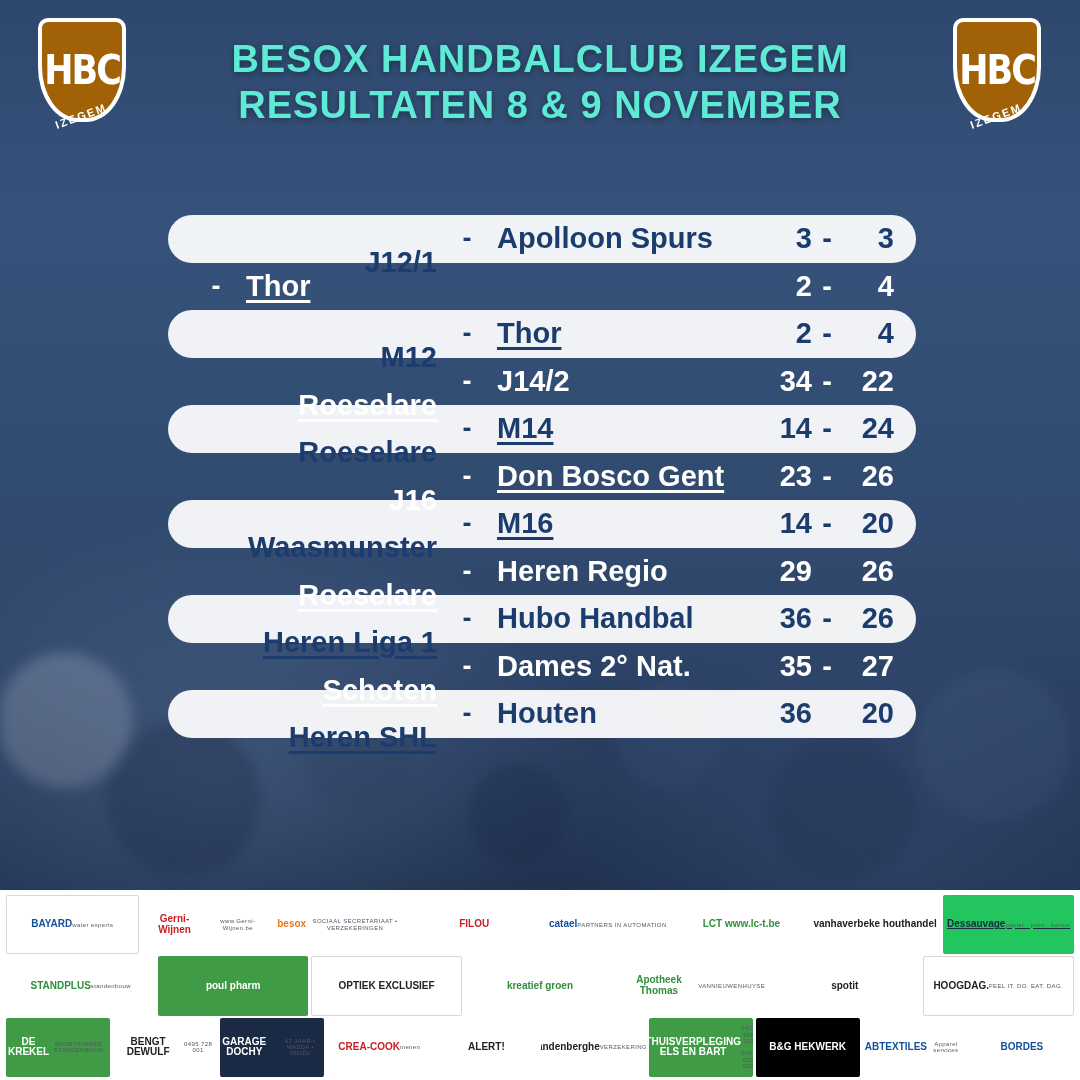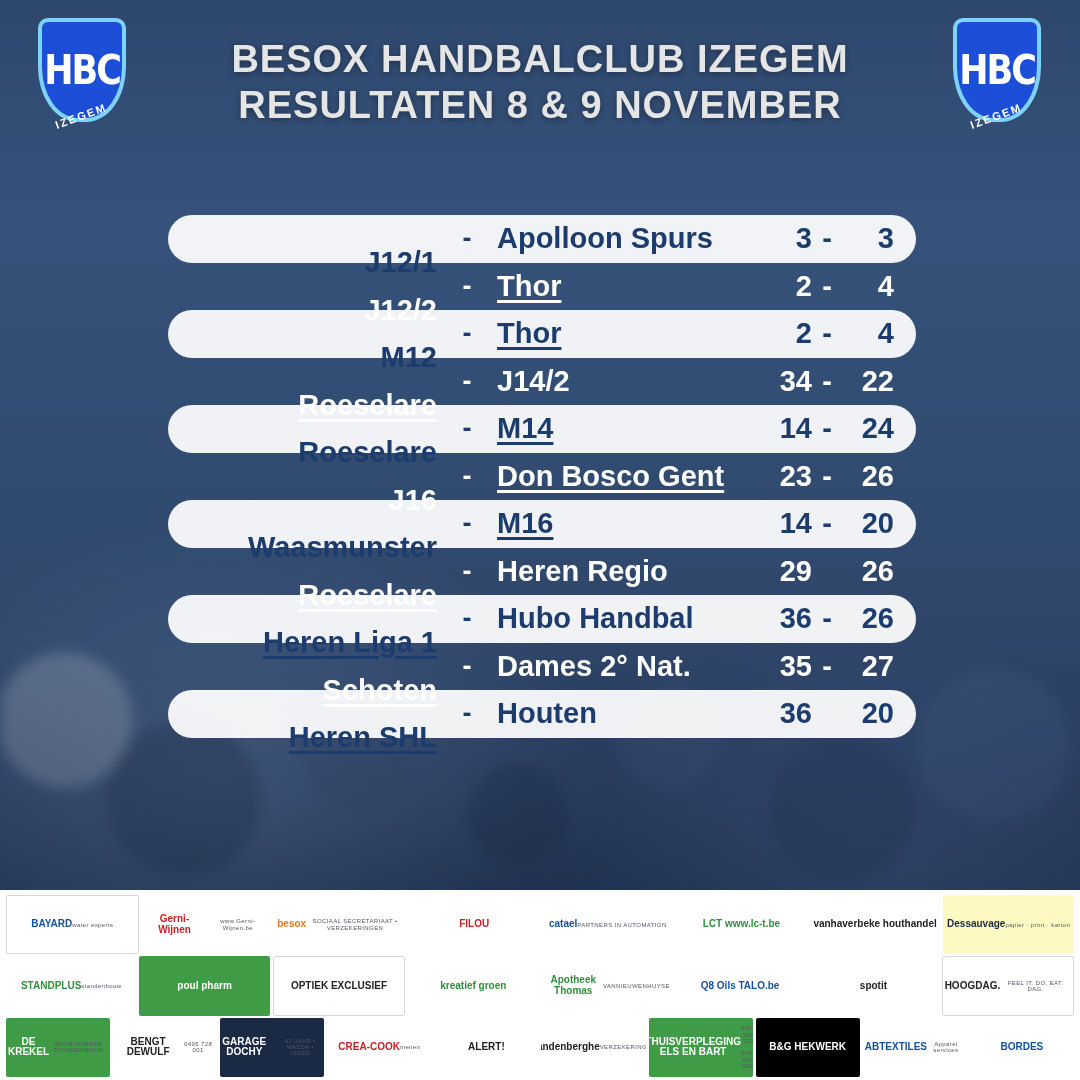--- a/index.html
+++ b/index.html
@@ -55,22 +55,22 @@
   .logo {
     width: 105px;
     height: 140px;
     position: relative;
     flex: 0 0 auto;
   }
   .logo .shield {
     position: absolute;
     left: 8px; top: 4px;
     width: 88px; height: 104px;
-    background: #1d4ed8;
-    border: 4px solid #7dd3fc;
+    background: #a16207;
+    border: 4px solid #ffffff;
     border-radius: 10px 10px 40px 40px / 10px 10px 55px 55px;
     display: flex;
     align-items: center;
     justify-content: center;
   }
   .logo .shield .hbc {
     color: #ffffff;
     font-weight: bold;
     font-size: 35px;
     letter-spacing: -2px;
@@ -87,21 +87,21 @@
     font-weight: bold;
     letter-spacing: 2px;
     transform: rotate(-20deg);
   }
   .title-block {
     flex: 1 1 auto;
     text-align: center;
     padding-top: 22px;
   }
   .title-block .line {
-    color: #e5e5e5;
+    color: #5eead4;
     font-weight: bold;
     font-size: 38px;
     letter-spacing: 1px;
     line-height: 1.22;
     text-transform: uppercase;
     text-shadow: 0 2px 6px rgba(0,0,0,0.35);
     text-align: center;
   }
 
   
@@ -189,21 +189,21 @@
     padding: 1px 2px;
     border-radius: 2px;
   }
   .sp .sub { display: block; font-size: 6px; font-weight: normal; color: #556; letter-spacing: .4px; }
   .sp.blue { color: #15509c; }
   .sp.red { color: #c62026; }
   .sp.green { color: #2f8f3c; }
   .sp.orange { color: #e8761a; }
   .sp.dark { color: #222; }
   .sp.boxed { border: 1px solid #d8d8d8; }
-  .sp.fill-yellow { background: #fef9c3; color: #1b2a44; }
+  .sp.fill-yellow { background: #22c55e; color: #1b2a44; text-decoration: underline; }
   .sp.fill-green { background: #3f9b45; color: #fff; }
   .sp.fill-dark { background: #1b2a44; color: #fff; gap: 12px; }
   .sp.fill-red { background: #000000; color: #fff; }
 </style>
 </head>
 <body>
 
 <div class="bg-photo"></div>
 <div class="bg-crowd"></div>
 <div class="bg-vignette"></div>
@@ -236,21 +236,20 @@
       <div class="home">J12/1</div>
       <div class="dash-sep">-</div>
       <div class="away">Apolloon Spurs</div>
       <div class="score">
         <span class="s1">3</span>
         <span class="sd">-</span>
         <span class="s2">3</span>
       </div>
     </div>
     <div class="row plain">
-      <div class="home">J12/2</div>
       <div class="dash-sep">-</div>
       <div class="away underline">Thor</div>
       <div class="score">
         <span class="s1">2</span>
         <span class="sd">-</span>
         <span class="s2">4</span>
       </div>
     </div>
     <div class="row alt">
       <div class="home">M12</div>
@@ -387,23 +386,20 @@
       <div class="sp dark boxed">
         <span>OPTIEK EXCLUSIEF</span>
       </div>
       <div class="sp green">
         <span>kreatief groen</span>
       </div>
       <div class="sp green">
         <span>Apotheek Thomas<br></span>
         <span class="sub">VANNIEUWENHUYSE</span>
       </div>
-      <div class="sp blue">
-        <span>Q8 Oils TALO.be</span>
-      </div>
       <div class="sp dark">
         <span>spotit</span>
       </div>
       <div class="sp dark boxed">
         <span>HOOGDAG.<br></span>
         <span class="sub">FEEL IT. DO. EAT. DAG.</span>
       </div>
     </div>
   <div class="sp-row" id="sp-row-3">
       <div class="sp fill-green">

